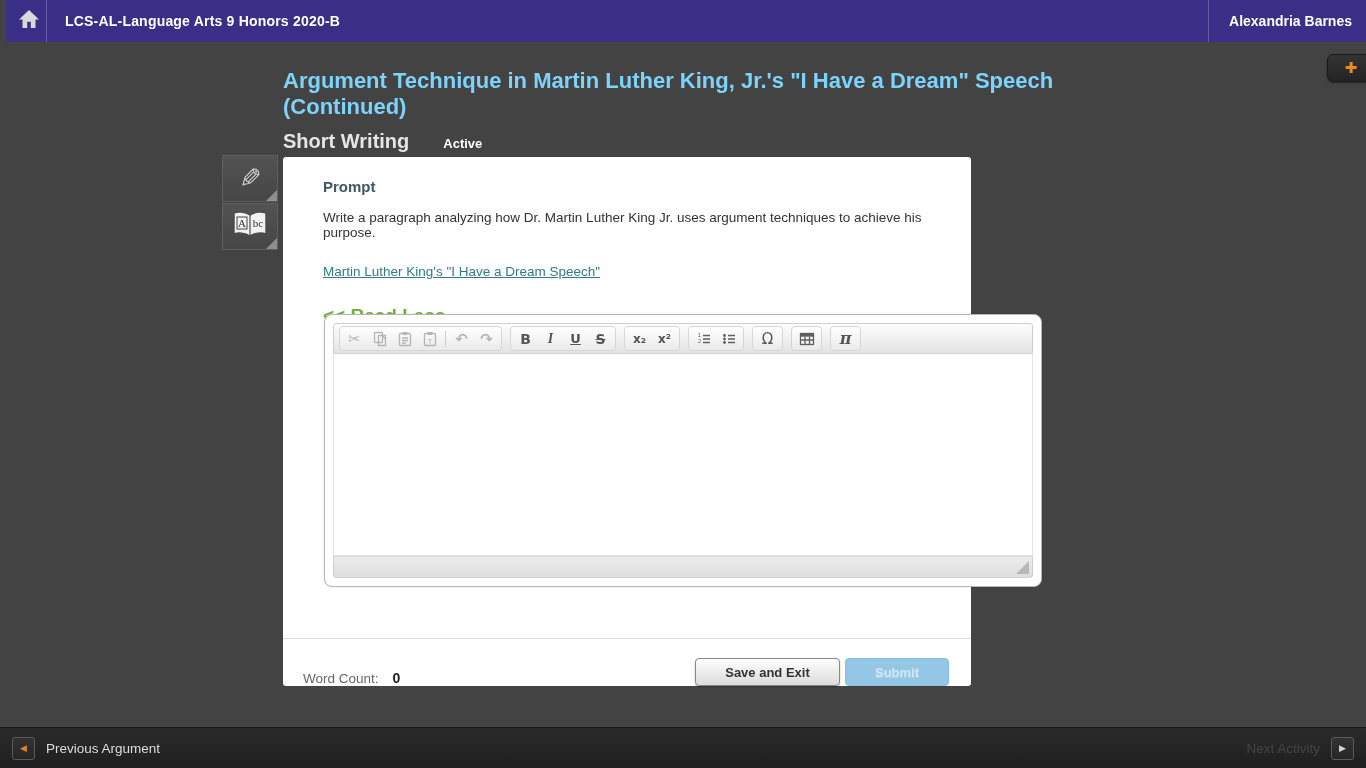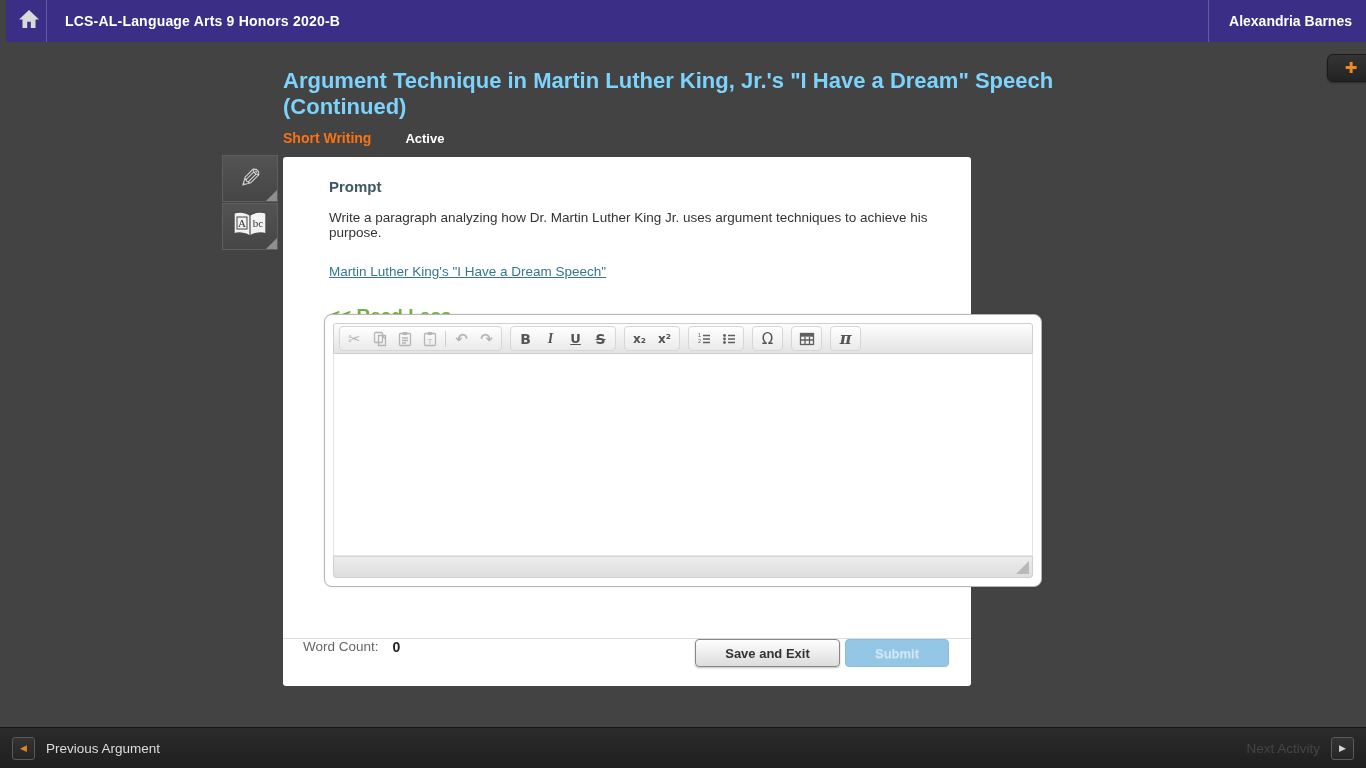--- a/index.html
+++ b/index.html
@@ -19,35 +19,35 @@
   .add-btn { position:absolute; top:54px; right:-9px; width:48px; height:28px;
     background:linear-gradient(#343434,#232323); border:1px solid #1a1a1a; border-radius:6px;
     display:flex; align-items:center; justify-content:center;
     color:#ef8b1e; font-family:"DejaVu Sans", sans-serif; font-size:15px; font-weight:bold; cursor:pointer;
     box-shadow:0 1px 2px rgba(0,0,0,.4); }
 
   
   .activity-head { position:absolute; left:283px; top:68px; width:780px; }
   .activity-title { color:#7dd3fc; font-size:22px; font-weight:bold; line-height:26px; }
   .activity-sub { margin-top:10px; display:flex; align-items:baseline; }
-  .activity-type { color:#f97316; font-size:14px; font-weight:bold; }
+  .activity-type { color:#e5e5e5; font-size:20px; font-weight:bold; }
   .activity-status { color:#fff; font-size:13px; font-weight:bold; margin-left:34px; }
 
   
   .tool-rail { position:absolute; left:222px; top:155px; width:56px; }
   .tool-btn { position:relative; width:56px; height:47px; margin-bottom:1px;
     background:linear-gradient(#535353,#464646); border:1px solid #5e5e5e;
     display:flex; align-items:center; justify-content:center; cursor:pointer; overflow:hidden; }
   .tool-btn .fold { position:absolute; right:0; bottom:0; width:0; height:0;
     border-style:solid; border-width:0 0 11px 11px; border-color:transparent transparent #8f8f8f transparent; }
   .pencil-glyph { font-family:"DejaVu Sans", sans-serif; color:#d2d2d2; font-size:27px; transform:scaleX(-1); line-height:1; }
 
   
   .card { position:absolute; left:283px; top:157px; width:688px; height:529px;
-    background:#fff; border-radius:3px;padding-left:6px; }
+    background:#fff; border-radius:3px; }
   .card-inner { padding:21px 40px 0 40px; }
   .prompt-heading { color:#3e5866; font-size:15px; font-weight:bold; }
   .prompt-body { color:#333; font-size:13.5px; margin-top:15px; }
   .prompt-link { color:#36788b; font-size:13.5px; text-decoration:underline; display:inline-block; margin-top:24px; cursor:pointer; }
   .read-less { color:#76b043; font-size:19px; font-weight:bold; margin-top:25px; cursor:pointer; }
 
   
   .editor-shell { position:absolute; left:41px; top:157px; width:718px; height:273px;
     background:#fff; border:1px solid #b6b6b6; border-radius:8px; padding:8px;
     box-shadow:0 0 2px rgba(0,0,0,.15); }
@@ -81,21 +81,21 @@
   .ed-content { flex:1; background:#fff; border:1px solid #e4e4e4; border-top:none; outline:none;
     font-size:13px; color:#333; padding:4px 6px; overflow:auto; cursor:text; }
   .ed-bottom { height:22px; background:linear-gradient(#ececec,#dedede);
     border:1px solid #cfcfcf; border-top:1px solid #d9d9d9; border-radius:0 0 4px 4px; position:relative; }
   .ed-resize { position:absolute; right:3px; bottom:3px; width:0; height:0;
     border-style:solid; border-width:0 0 13px 13px; border-color:transparent transparent #b8b8b8 transparent; cursor:se-resize; }
 
   
   .card-divider { position:absolute; left:0; top:481px; width:100%; border-top:1px solid #ddd; }
   .card-bottom { position:absolute; left:0; top:482px; width:100%; height:47px;
-    display:flex; align-items:flex-start; padding:0 22px 0 20px; }
+    display:flex; align-items:flex-end; padding:0 22px 0 20px; }
   .wc-label { color:#666; font-size:13.5px; }
   .wc-value { color:#222; font-size:14px; font-weight:bold; margin-left:14px; }
   .btn-spacer { flex:1; }
   .btn { height:28px; border-radius:4px; font-size:13px; font-weight:bold;
     display:flex; align-items:center; justify-content:center; cursor:pointer; }
   .btn-save { width:145px; background:linear-gradient(#fefefe,#dcdcdc); border:1px solid #878787;
     color:#333; box-shadow:0 1px 2px rgba(0,0,0,.25); }
   .btn-submit { width:104px; background:#93c7e5; border:1px solid #89bedd;
     color:#cfe7f5; margin-left:5px; text-shadow:0 1px 0 rgba(255,255,255,.25); }
 

